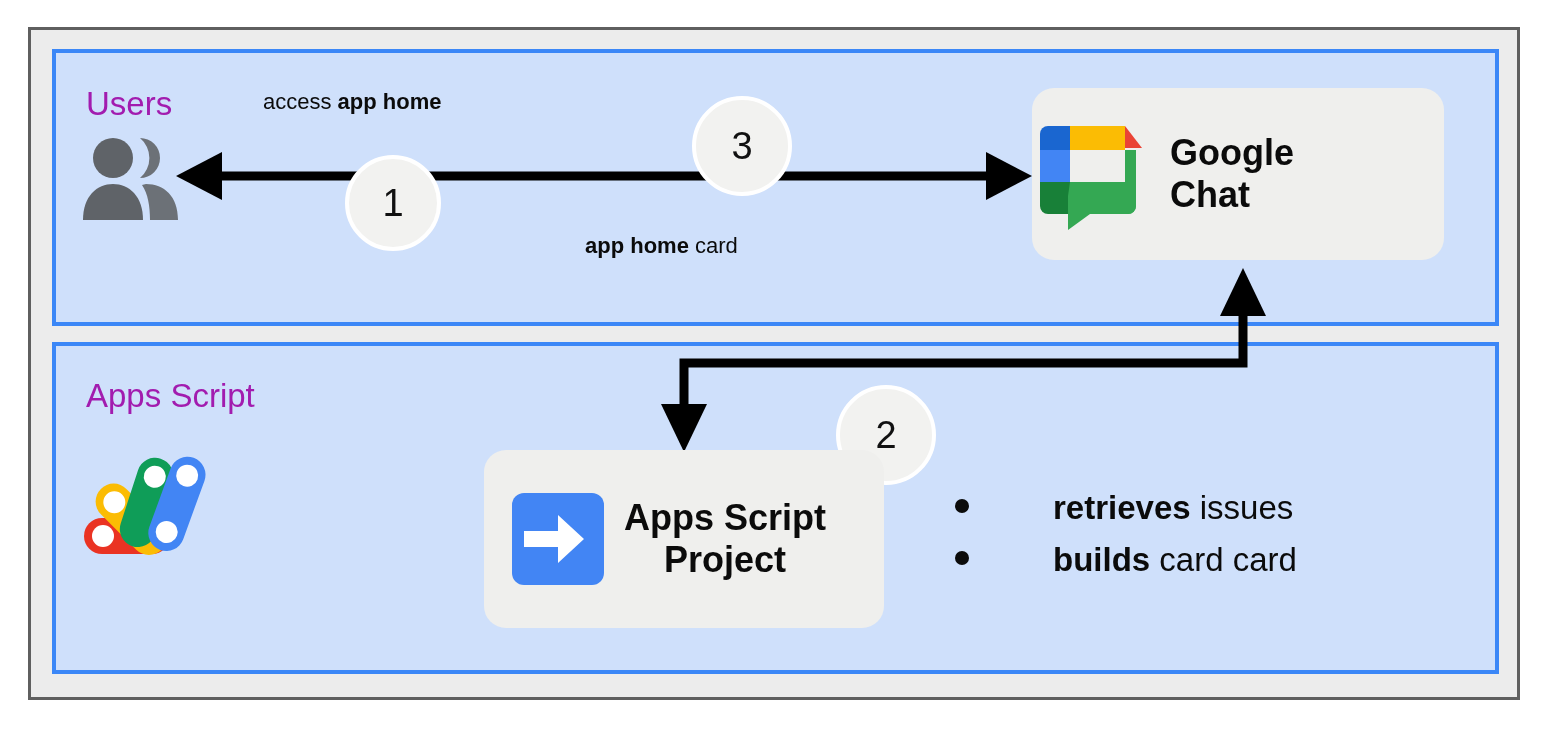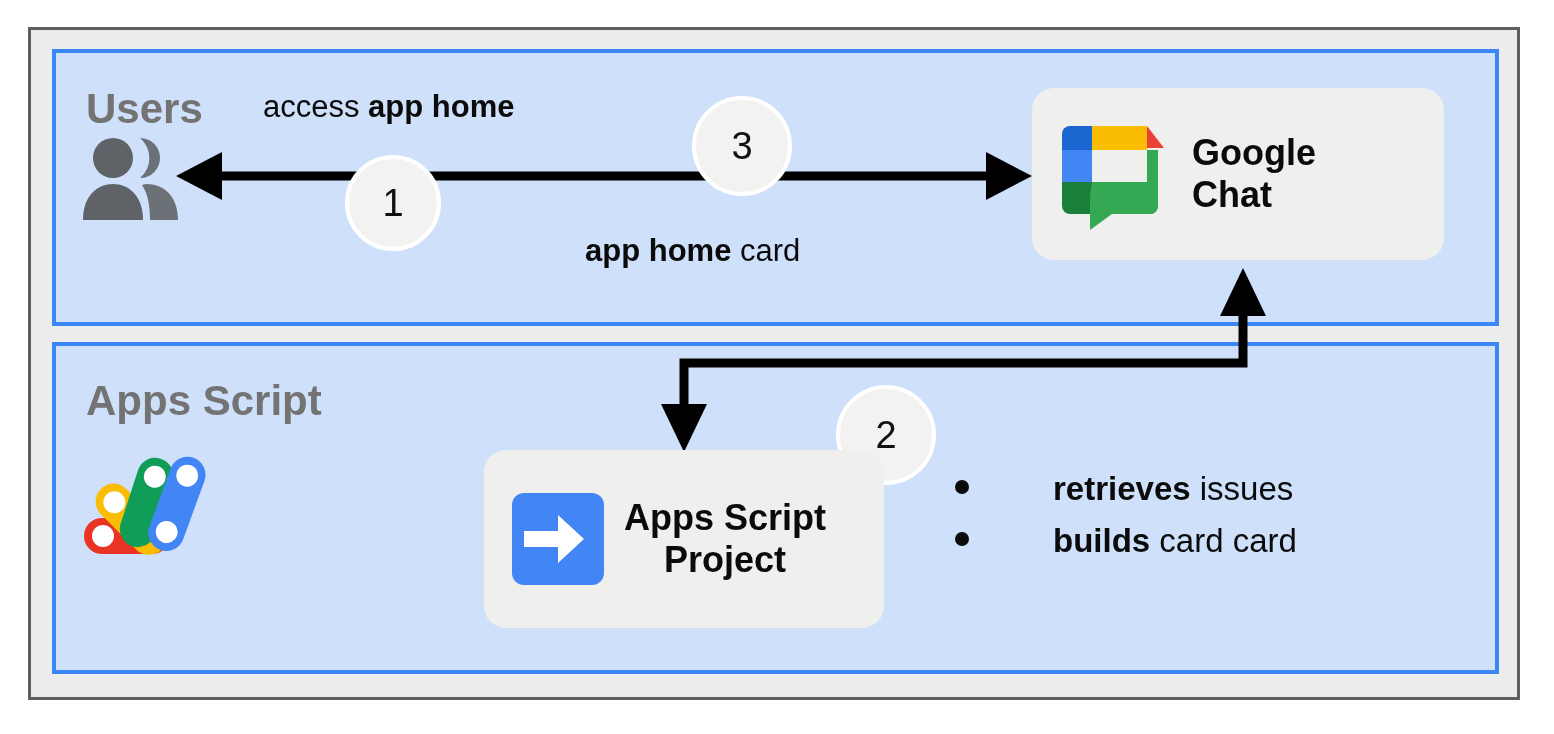--- a/index.html
+++ b/index.html
@@ -46,44 +46,43 @@
   }
   .lane-appsscript {
     left: 52px;
     top: 342px;
     width: 1447px;
     height: 332px;
   }
 
   .lane-title {
     position: absolute;
-    font-size: 42px;
-    color: #737373;
-    font-weight: 700;
+    font-size: 33px;
+    color: #a21caf;
+    font-weight: 400;
     letter-spacing: 0px;
     white-space: nowrap;
   }
   .lane-title-users { left: 86px; top: 85px; }
   .lane-title-apps  { left: 86px; top: 377px; }
 
   
   .card {
     position: absolute;
     background: #efefed;
     border-radius: 22px;
     box-sizing: border-box;
     display: flex;
     align-items: center;
   }
   .card-chat {
     left: 1032px;
     top: 88px;
     width: 412px;
     height: 172px;
-    padding-left: 22px;
   }
   .card-project {
     left: 484px;
     top: 450px;
     width: 400px;
     height: 178px;
     padding-left: 28px;
   }
   .card-label {
     font-size: 36px;
@@ -109,21 +108,21 @@
     color: #111111;
     font-weight: 400;
   }
   .circle-1 { left: 345px; top: 155px; width: 96px; height: 96px; }
   .circle-3 { left: 692px; top: 96px; width: 100px; height: 100px; }
   .circle-2 { left: 836px; top: 385px; width: 100px; height: 100px; }
 
   
   .flow-label {
     position: absolute;
-    font-size: 31px;
+    font-size: 22px;
     color: #0b0b0b;
     white-space: nowrap;
     font-weight: 400;
   }
   .flow-label b { font-weight: 700; }
   .label-access { left: 263px; top: 89px; }
   .label-card   { left: 585px; top: 233px; }
 
   
   .bullets {
@@ -246,21 +245,21 @@
     <div style="position: relative; width: 92px; height: 92px; flex: 0 0 auto; z-index: auto;">
       <svg width="92" height="92" viewBox="0 0 92 92" xmlns="http://www.w3.org/2000/svg">
         <rect x="0" y="0" width="92" height="92" rx="12" fill="#4285f4"></rect>
         <path d="M12 38 h34 V22 l26 24 -26 24 V54 H12 z" fill="#ffffff"></path>
       </svg>
     </div>
     <div class="card-label" style="z-index: auto;">Apps Script
 Project</div>
   </div>
 
-  <div class="bullets" style="z-index: 5; position: absolute;">
+  <div class="bullets" style="z-index: 5; position: absolute; margin-top: 19px;">
     <div class="bullet-row">
       <span class="bullet-dot"></span>
       <span class="bullet-text"><b>retrieves</b><span> issues</span></span>
     </div>
     <div class="bullet-row">
       <span class="bullet-dot"></span>
       <span class="bullet-text"><b>builds</b><span> card card</span></span>
     </div>
   </div>
 

